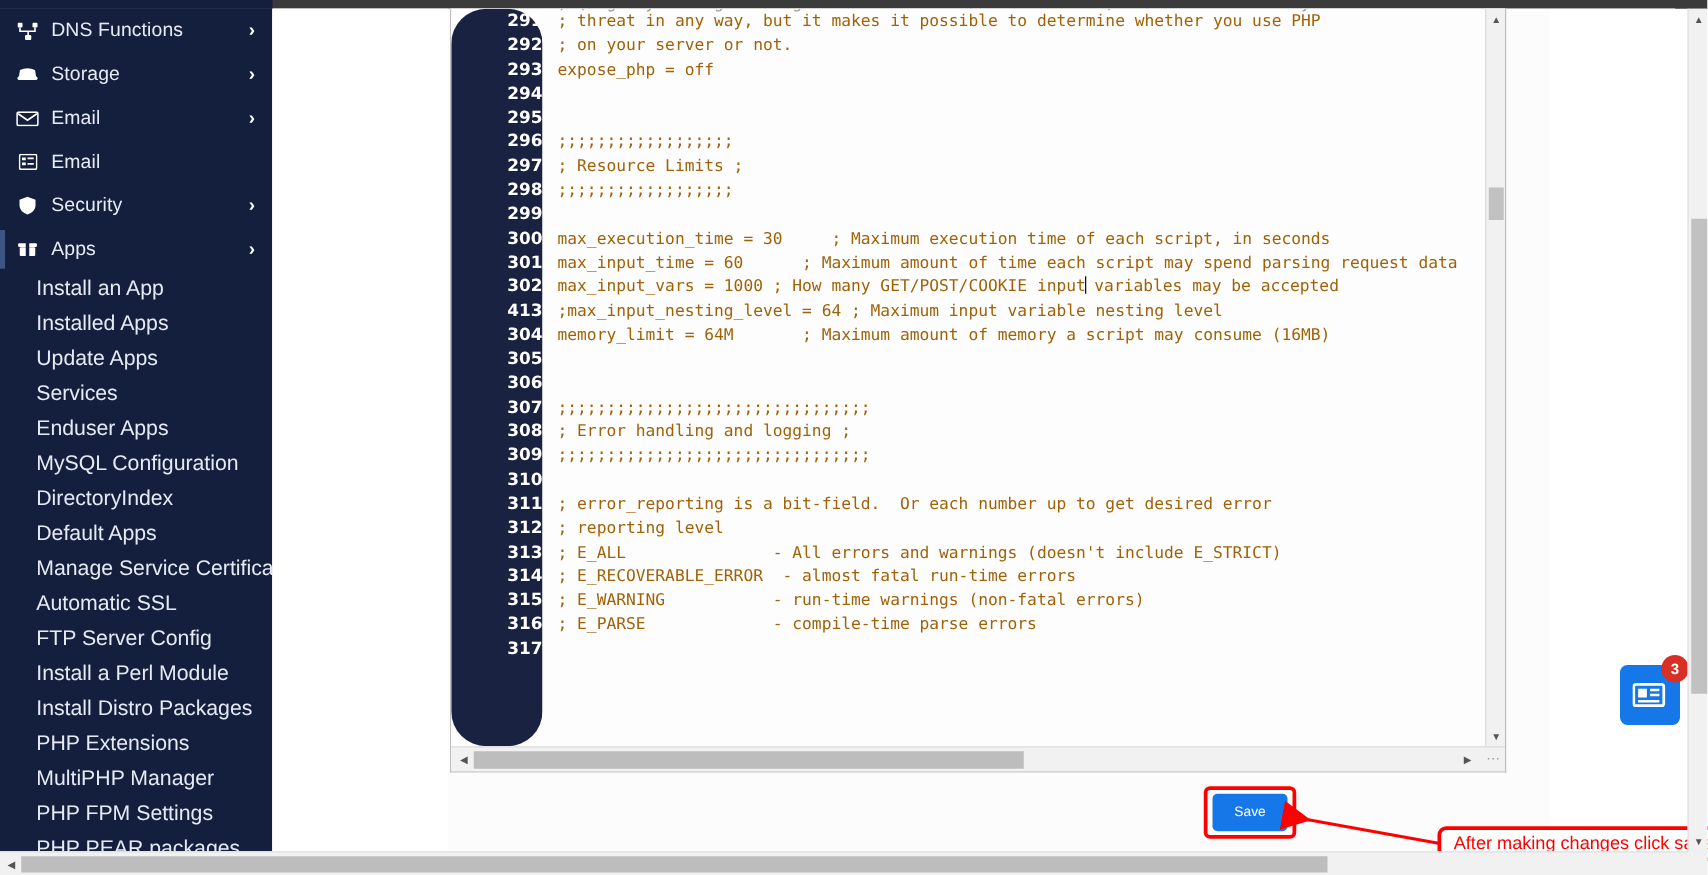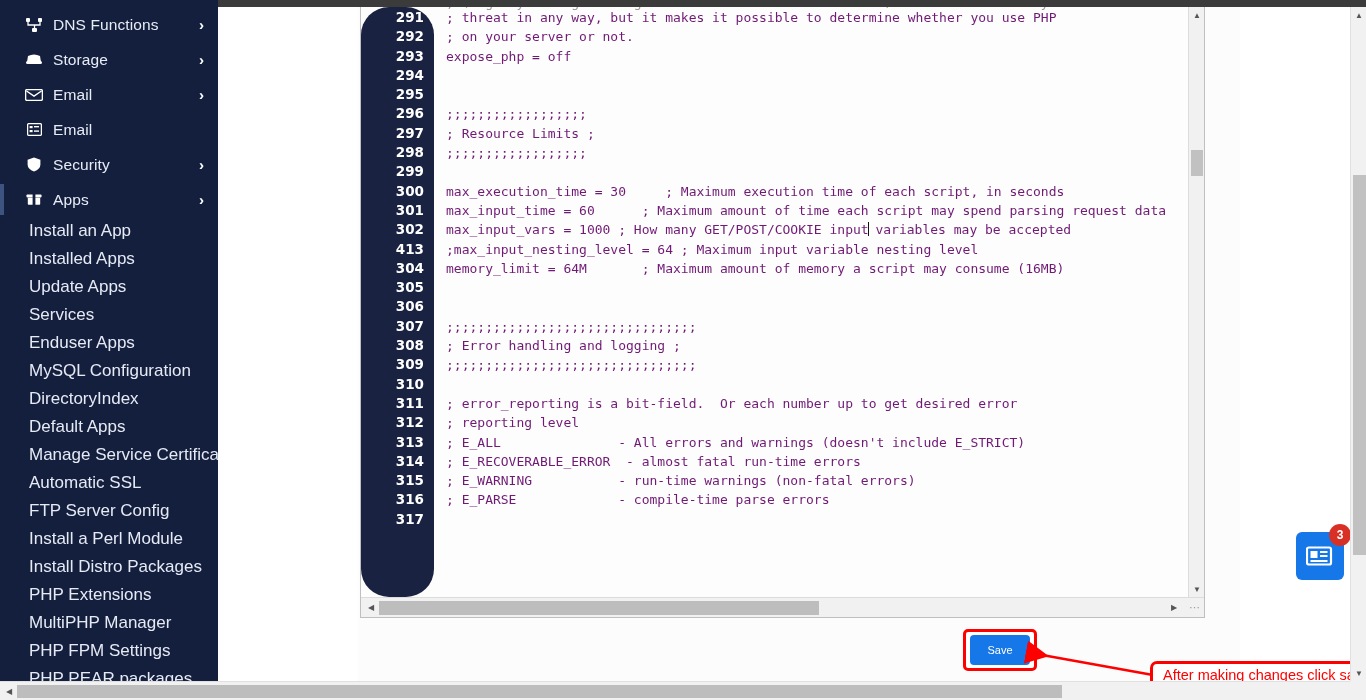--- a/index.html
+++ b/index.html
@@ -25,21 +25,21 @@
   .sidebar {
     position: absolute; left: 0; top: 7px; width: 218px; height: 674px;
     background: #131f3d;
     overflow: hidden;
   }
   .nav-group { width: 100%; }
   .nav-row {
     position: relative;
     display: flex; align-items: center;
     height: 35px;
-    padding: 0 14px 0 24px;
+    padding: 0 14px 0 12px;
     color: #e8ecf6;
     font-size: 15px;
     white-space: nowrap;
   }
   .nav-row.active::before {
     content: "";
     position: absolute; left: 0; top: 2px; bottom: 2px; width: 4px;
     background: #3d5480;
   }
   .nav-ico {
@@ -102,37 +102,36 @@
   }
   .gutter {
     position: absolute; left: 0; top: 0;
     width: 73px; height: 590px;
     background: #1a2242;
     color: #ffffff;
     font-family: "DejaVu Sans", sans-serif;
     font-size: 13.5px;
     font-weight: bold;
     text-align: right;
-    padding-right: 10px;
     padding-top: 1px;
     border-radius: 28px;
   }
   .gutter div { height: 19.3px; line-height: 19.3px; }
   .code-area {
     position: absolute; left: 73px; top: 0;
     width: 770px; height: 590px;
     overflow: hidden;
     background: #fdfdfd;
     padding-left: 12px; padding-top: 1px;
   }
   .code-line {
     height: 19.3px; line-height: 19.3px;
     font-family: "DejaVu Sans Mono", monospace;
     font-size: 13px;
-    color: #701a75;
+    color: #a16207;
     white-space: pre;
   }
   .caret {
     display: inline-block;
     width: 1px; height: 14px;
     background: #111;
     vertical-align: -2px;
     margin: 0 -1px;
   }
 

